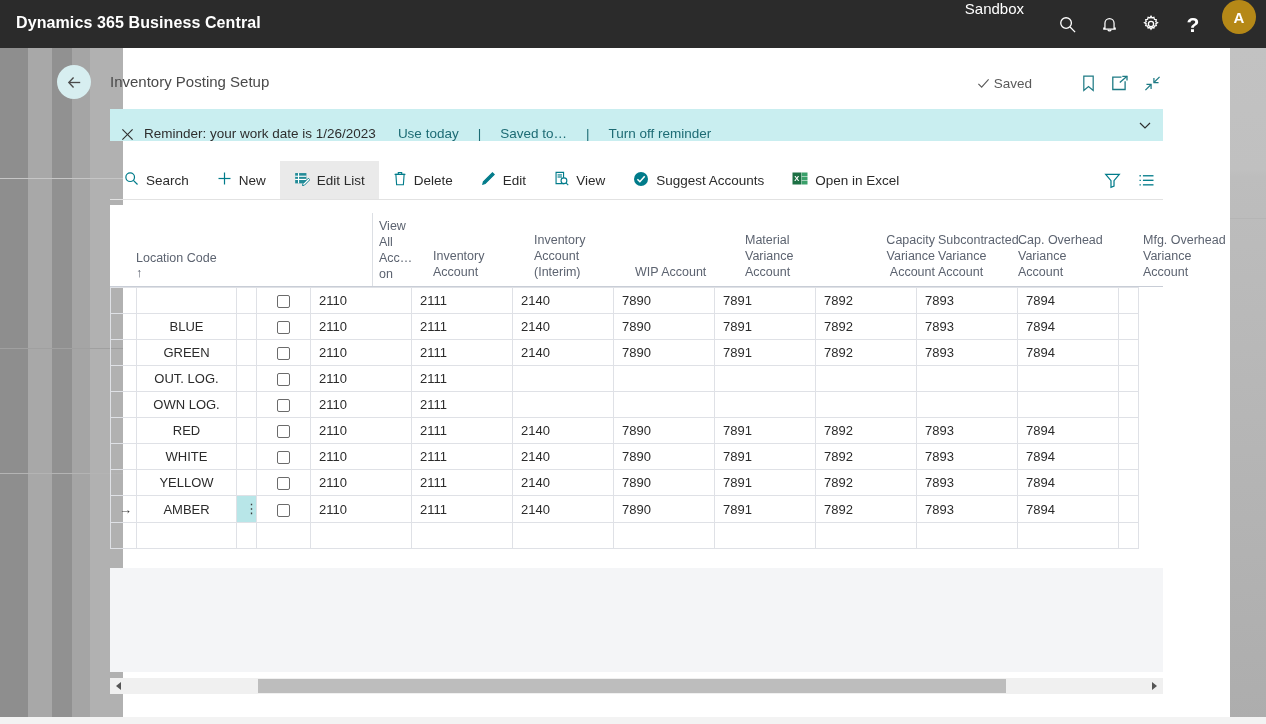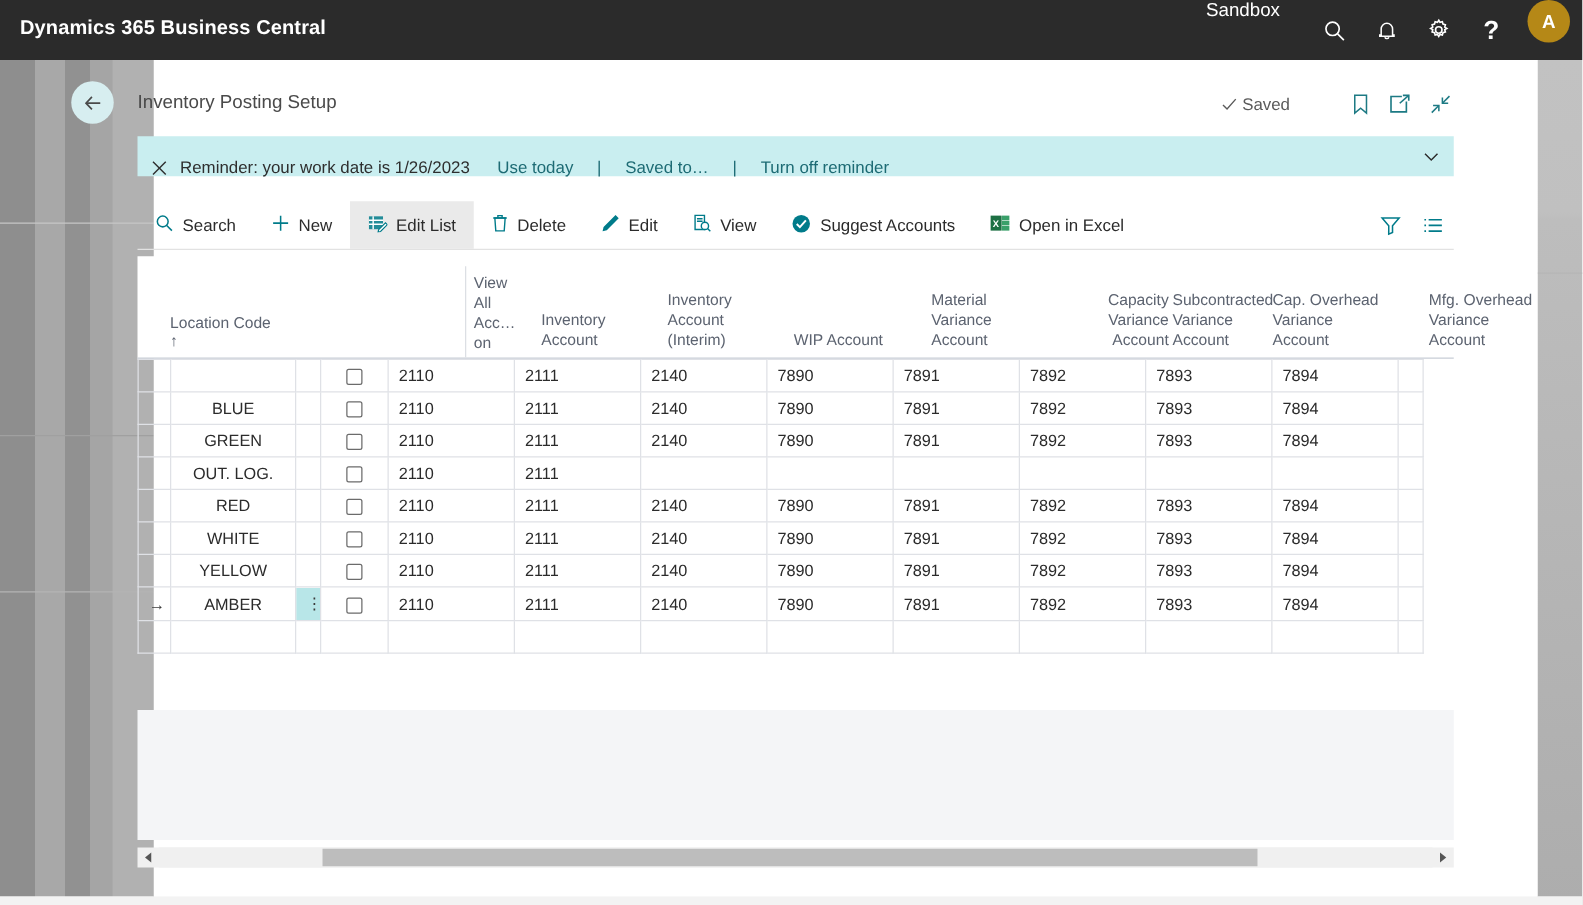--- a/index.html
+++ b/index.html
@@ -475,20 +475,35 @@
             <td class="c-wip"></td>
             <td class="c-var"></td>
             <td class="c-var"></td>
             <td class="c-var"></td>
             <td class="c-var"></td>
             <td class="c-var"></td>
             <td class="c-tail"></td>
           </tr>
           <tr>
             <td class="c-ind"></td>
+            <td class="c-loc">OWN LOG.</td>
+            <td class="c-dots"></td>
+            <td class="c-chk"><span class="chkbox"></span></td>
+            <td class="c-acct">2110</td>
+            <td class="c-acct">2111</td>
+            <td class="c-wip"></td>
+            <td class="c-var"></td>
+            <td class="c-var"></td>
+            <td class="c-var"></td>
+            <td class="c-var"></td>
+            <td class="c-var"></td>
+            <td class="c-tail"></td>
+          </tr>
+          <tr>
+            <td class="c-ind"></td>
             <td class="c-loc">RED</td>
             <td class="c-dots"></td>
             <td class="c-chk"><span class="chkbox"></span></td>
             <td class="c-acct">2110</td>
             <td class="c-acct">2111</td>
             <td class="c-wip">2140</td>
             <td class="c-var">7890</td>
             <td class="c-var">7891</td>
             <td class="c-var">7892</td>
             <td class="c-var">7893</td>

